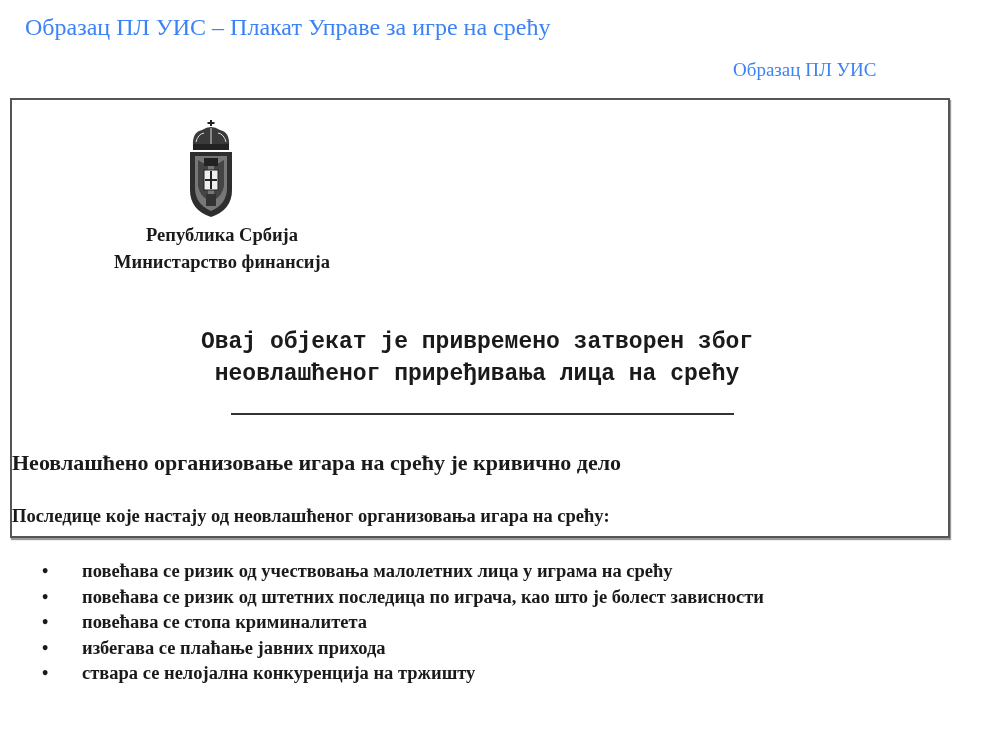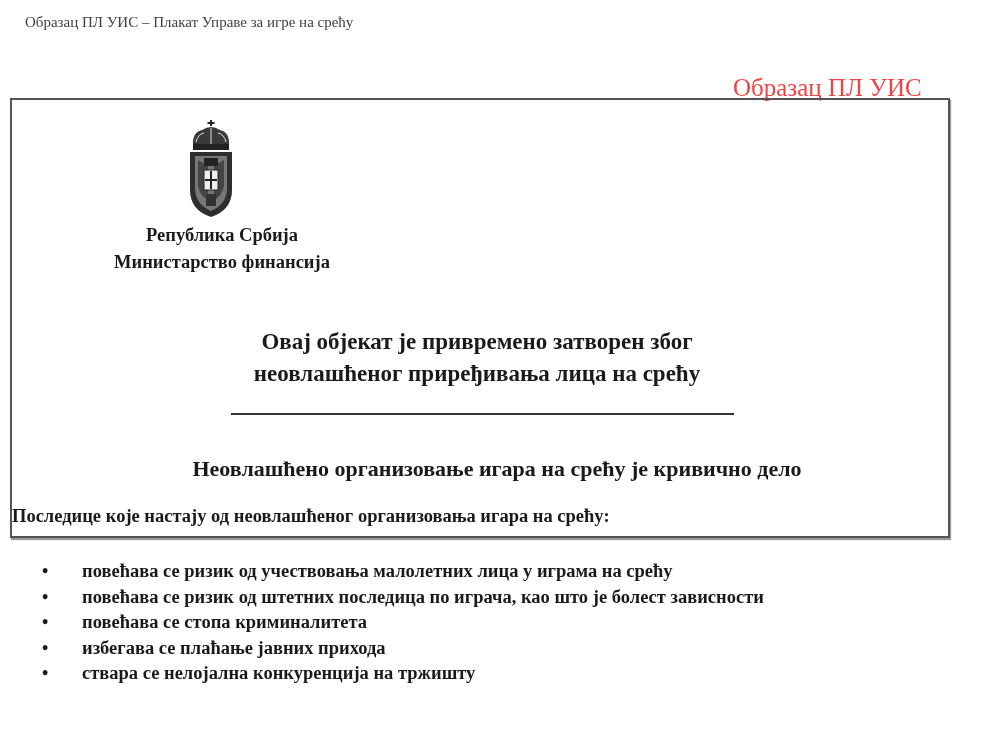--- a/index.html
+++ b/index.html
@@ -1,31 +1,31 @@
 <!DOCTYPE html>
 <html><head>
 <meta charset="utf-8">
 <style>
   html, body { margin: 0; padding: 0; background: #ffffff; }
   body { width: 1000px; height: 756px; position: relative; overflow: hidden;
          font-family: "Liberation Serif", "DejaVu Serif", serif; color: #1a1a1a; }
-  .top-caption { position: absolute; left: 25px; top: 14px; font-size: 15px; color: #404040; }
-  .right-caption { position: absolute; left: 733px; top: 74px; font-size: 25px; color: #ef4444; }
+  .top-caption { position: absolute; left: 25px; top: 14px; font-size: 24px; color: #3b82f6; }
+  .right-caption { position: absolute; left: 733px; top: 59px; font-size: 19px; color: #3b82f6; }
   .poster { position: absolute; left: 10px; top: 98px; width: 940px; height: 440px;
             border: 2px solid #555; box-shadow: 1px 2px 1px #999; box-sizing: border-box; }
   .emblem { position: absolute; left: 176px; top: 20px; width: 46px; height: 98px; }
   .org { position: absolute; top: 122px; left: 70px; width: 280px; text-align: center;
          font-weight: bold; font-size: 18.5px; line-height: 27px; }
   .org div { white-space: nowrap; }
   .headline { position: absolute; top: 226px; left: 180px; width: 570px; text-align: center;
-              font-weight: bold; font-size: 23px; line-height: 32px; }
+              font-weight: bold; font-size: 23px; line-height: 32px; font-family: Liberation Mono, monospace; }
   .rule { position: absolute; top: 313px; left: 219px; width: 503px; height: 0;
           border-top: 2px solid #333; }
-  .statement { position: absolute; top: 350px; left: 0; width: 970px; text-align: center;
-               font-weight: bold; font-size: 22px; margin-top: 6px; }
+  .statement { position: absolute; top: 350px; left: 0; width: 970px; 
+               font-weight: bold; font-size: 22px; }
   .subheading { position: absolute; top: 406px; left: 0; width: 960px; 
                 font-weight: bold; font-size: 18.5px; }
   .consequences { position: absolute; top: 459px; left: 30px; margin: 0; padding: 0; list-style: none; }
   .consequences li { font-weight: bold; font-size: 18.5px; line-height: 25.5px; white-space: nowrap;
                      position: relative; padding-left: 40px; }
   .bullet { position: absolute; left: 0; top: 0; font-size: 18px; }
 </style>
 </head>
 <body>
 

